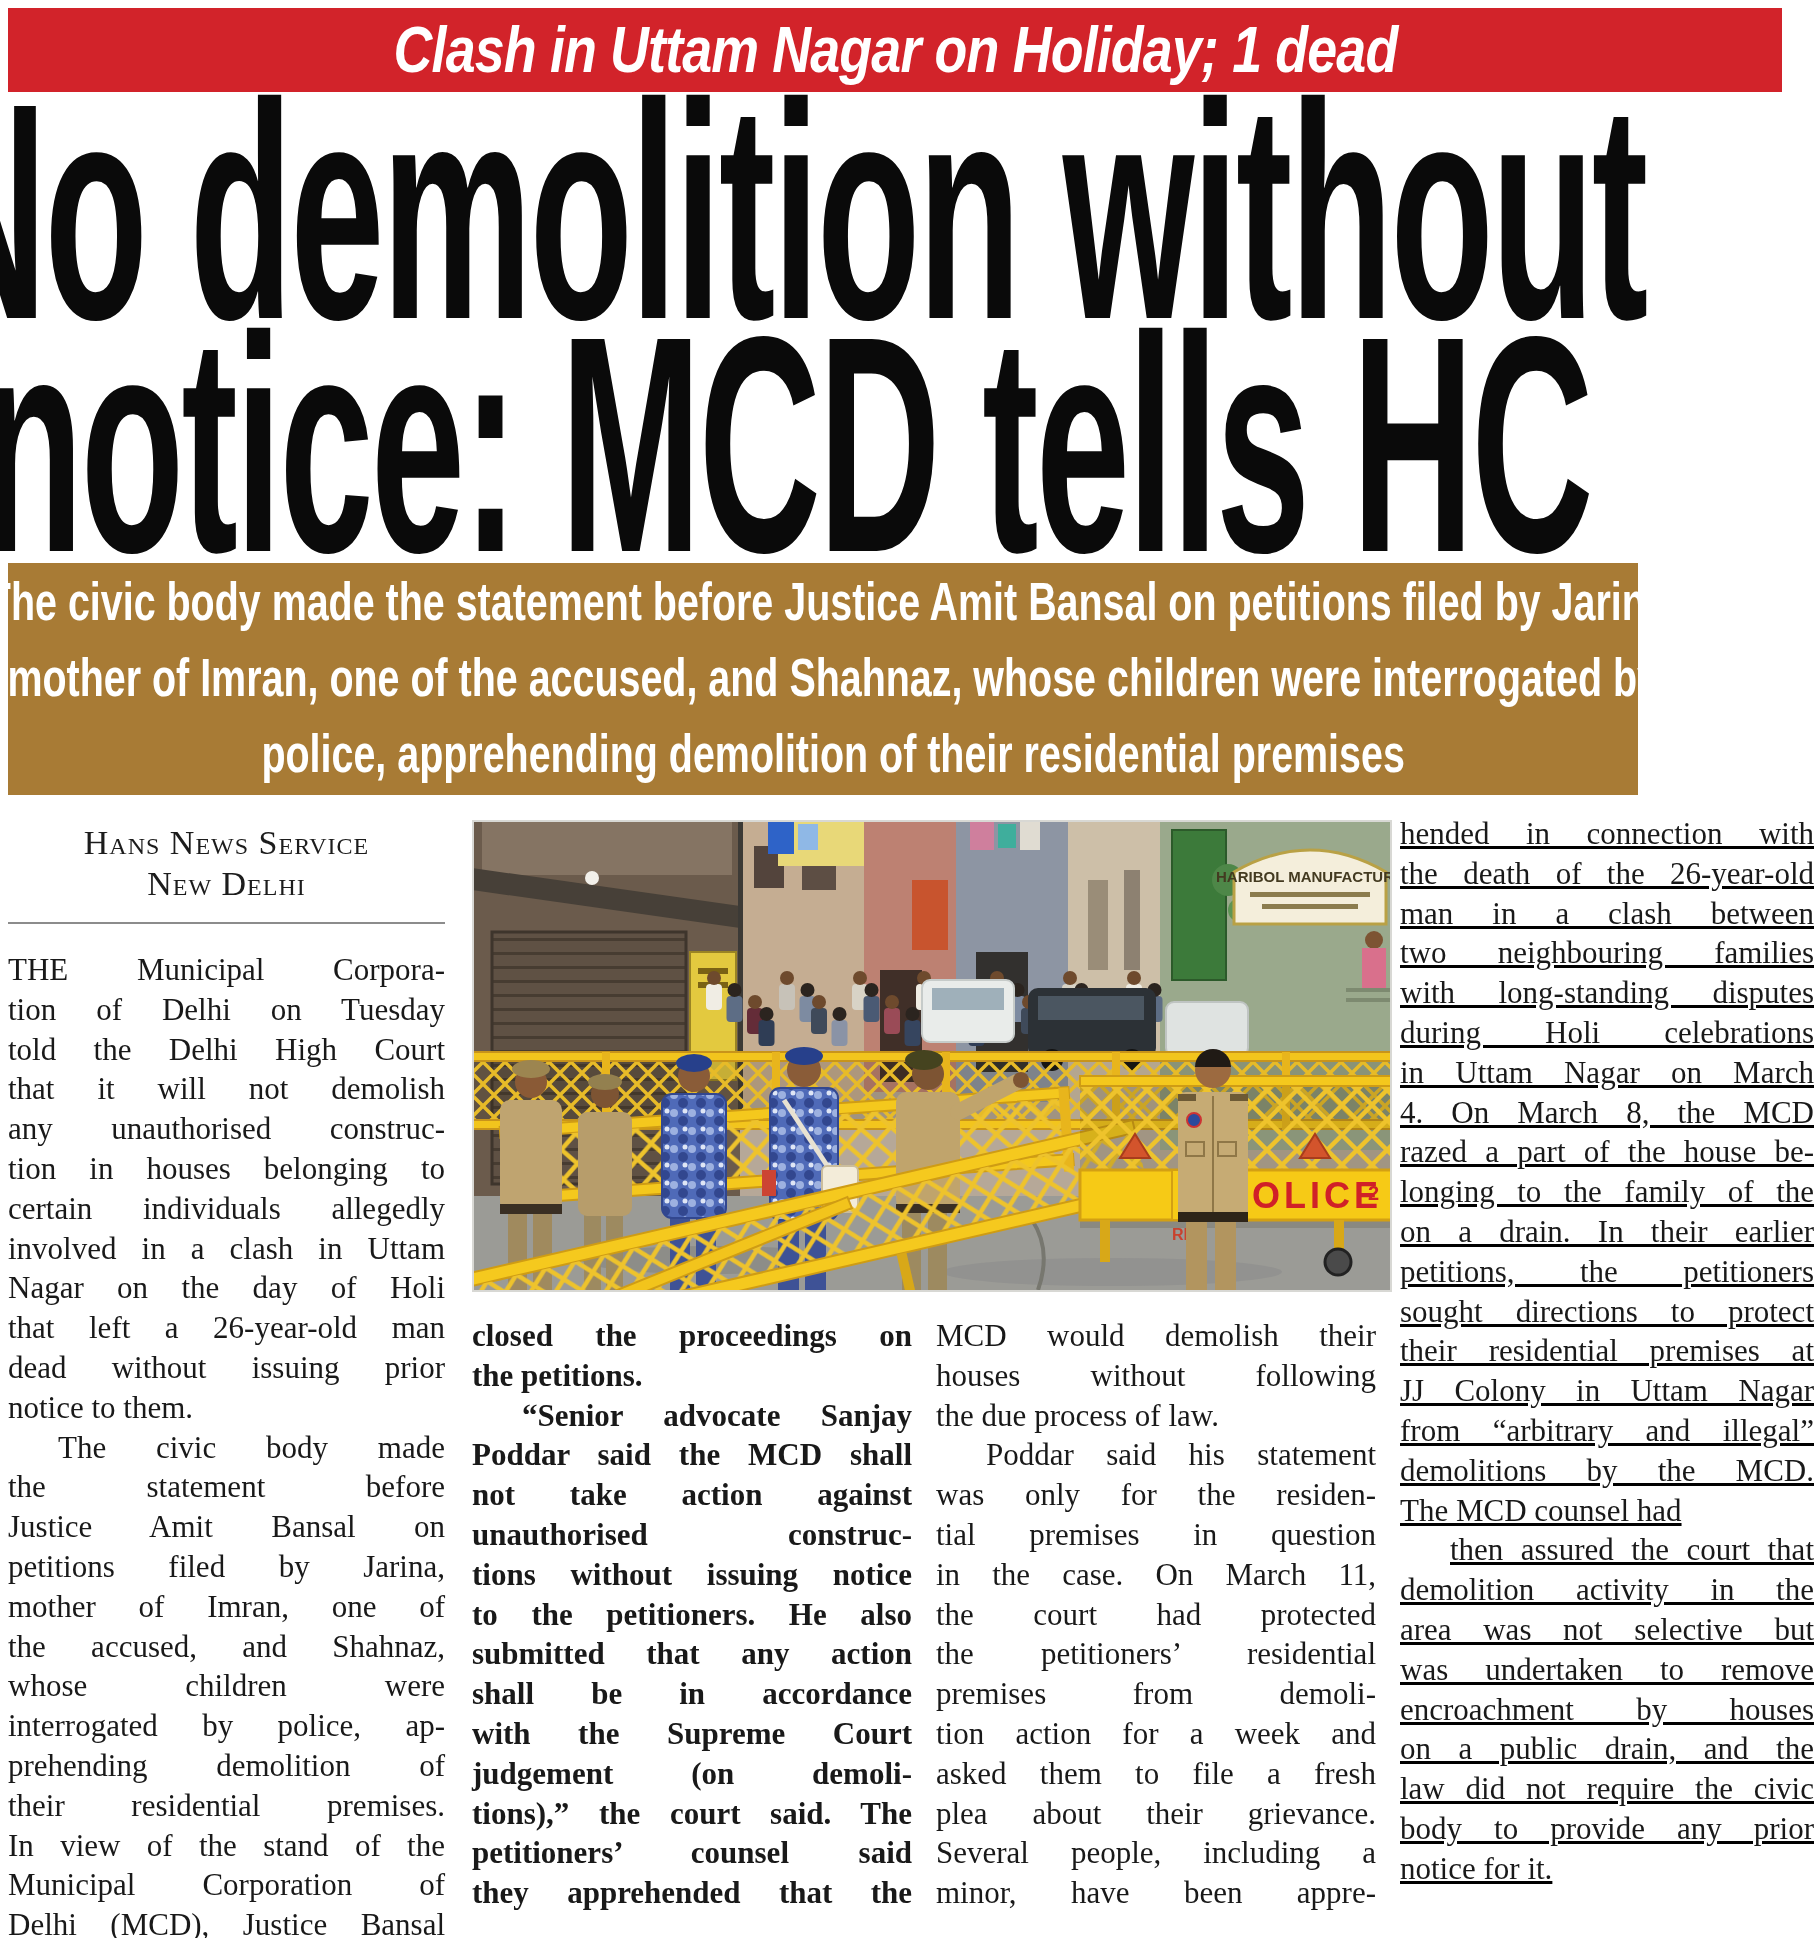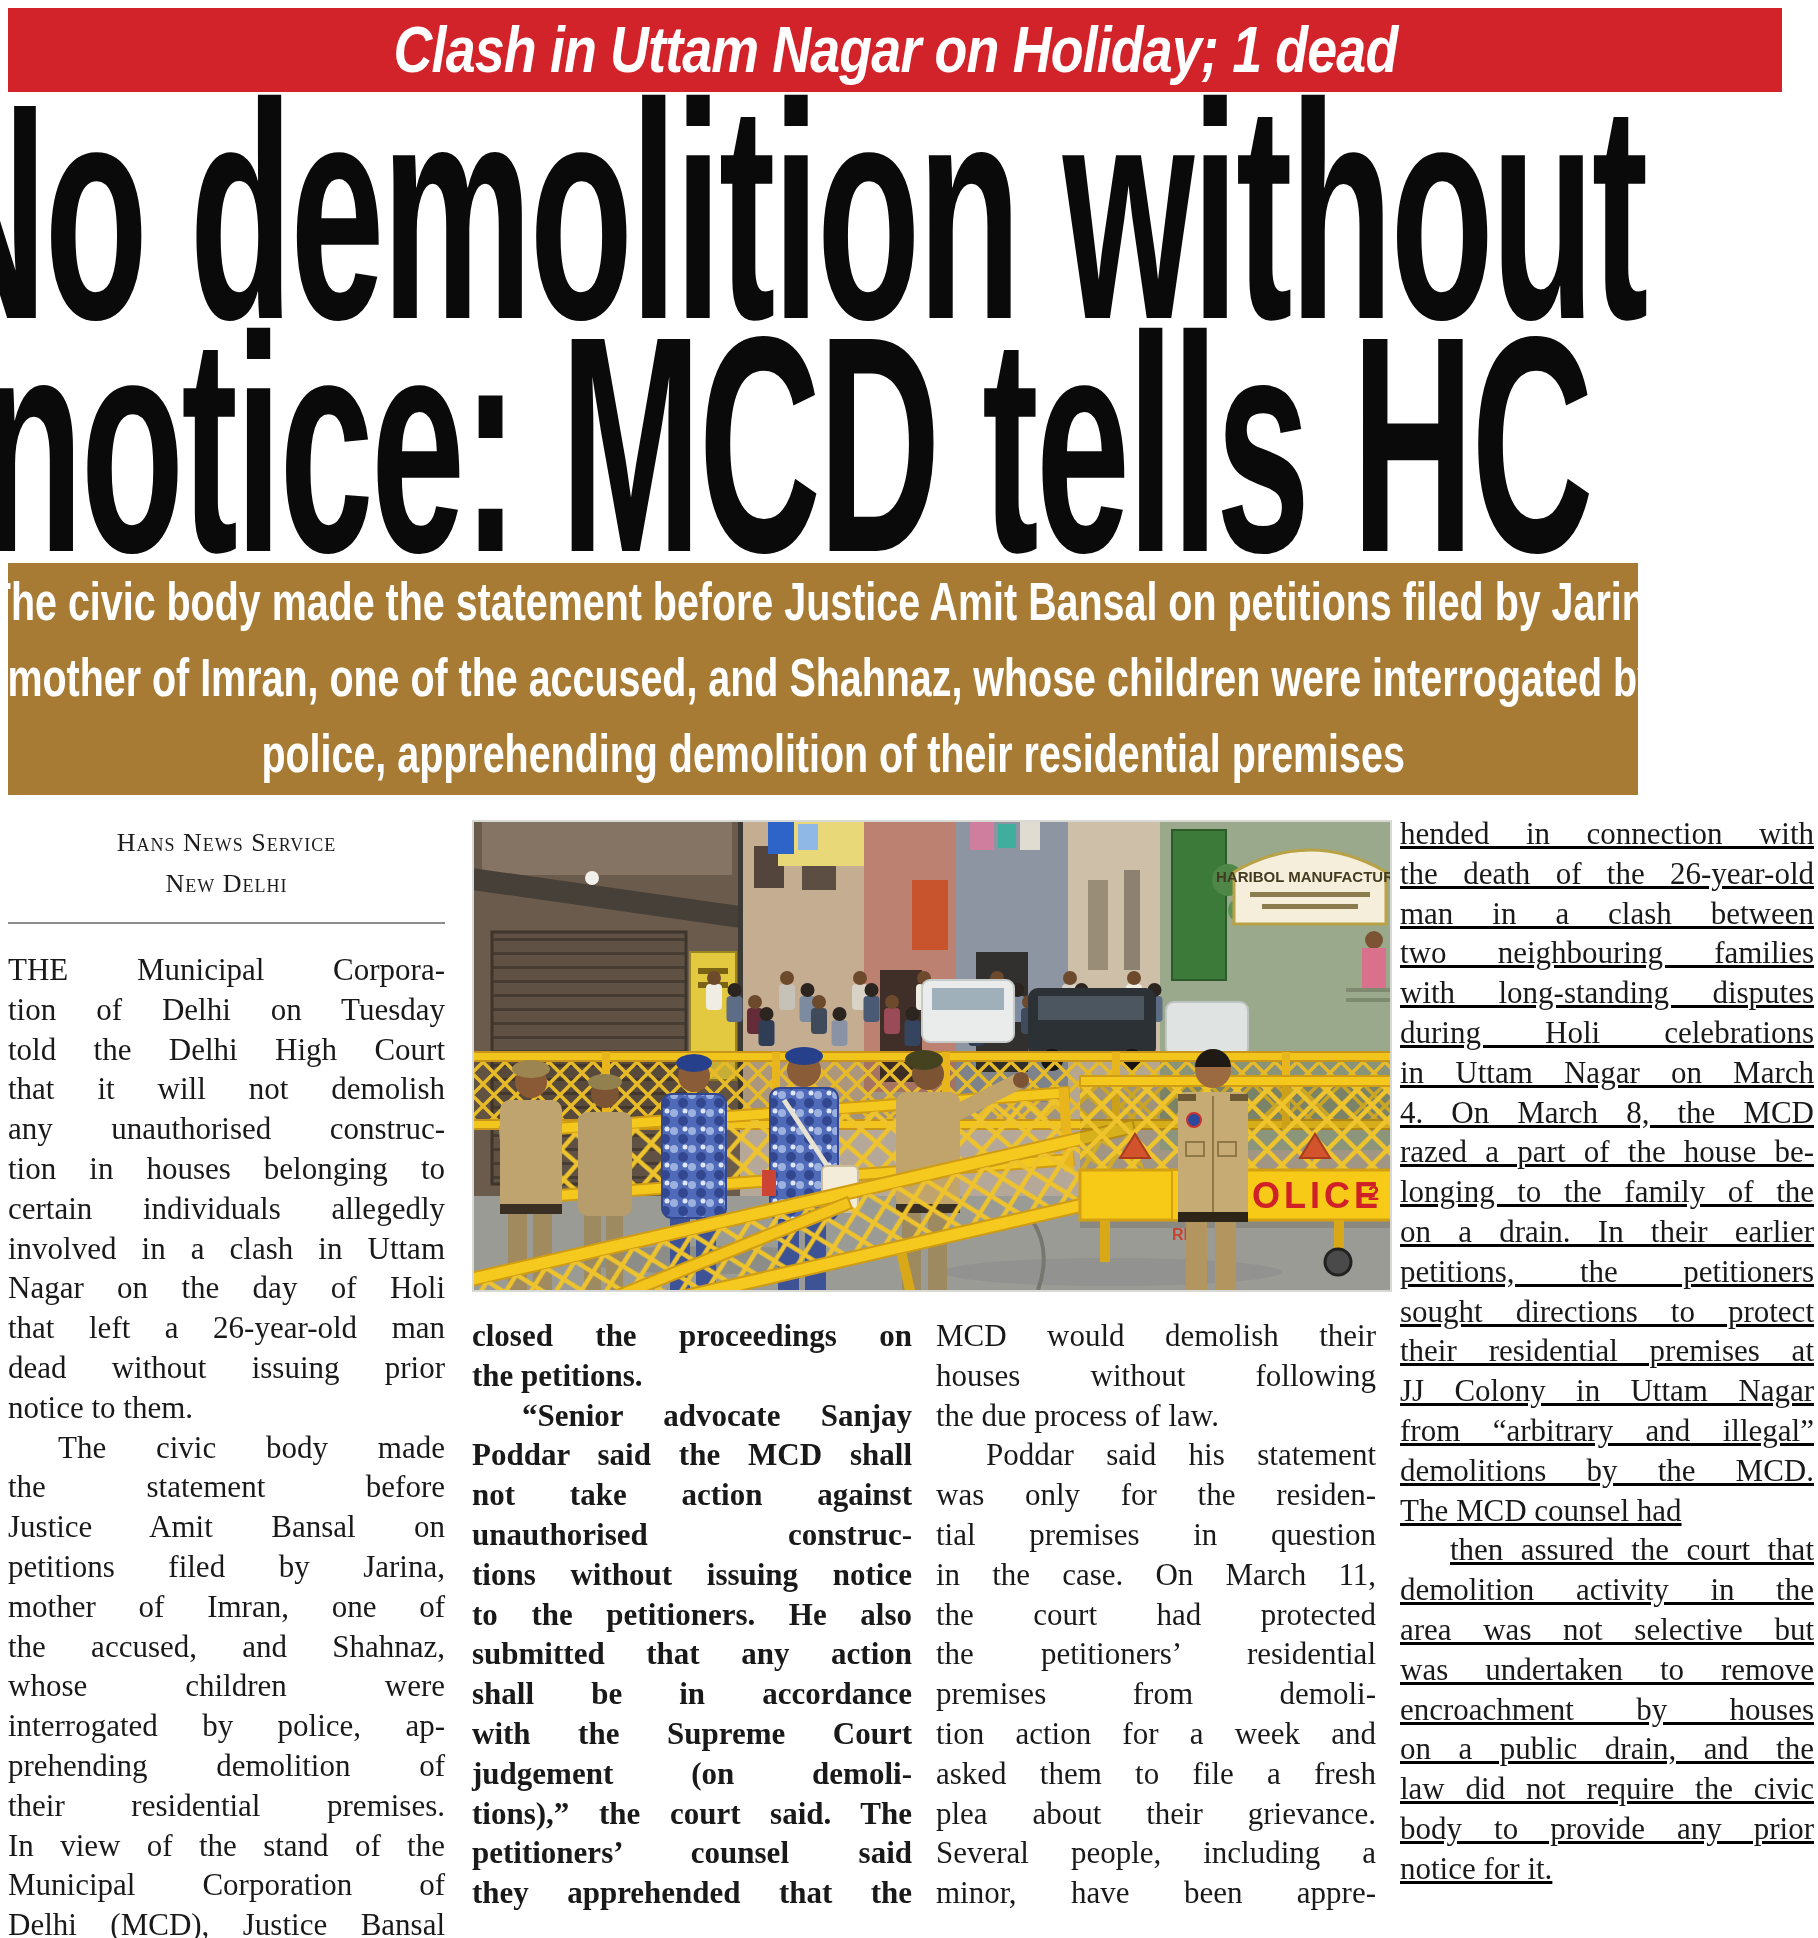--- a/index.html
+++ b/index.html
@@ -37,21 +37,21 @@
     font-size:54px;white-space:nowrap;transform:scaleX(.73);
   }
   
   .main{position:absolute;left:0;top:800px;width:1818px;height:1138px;}
   .col{position:absolute;}
   .col1{left:8px;top:22px;width:437px;}
   .col2{left:472px;top:516px;width:440px;font-weight:bold;}
   .col3{left:936px;top:516px;width:440px;}
   .col4{left:1400px;top:14px;width:414px;text-decoration:underline;}
   .byline{
-    text-align:center;font-variant:small-caps;font-size:26px;line-height:41px;
+    text-align:center;font-variant:small-caps;font-size:34px;line-height:41px;
     color:#1c1c1c;letter-spacing:1px;
   }
   .byline-rule{border:none;border-top:2px solid #8c8c8c;margin:18px 0 26px;width:100%;}
   .line{font-size:31px;line-height:39.8px;color:#191919;}
   .jl{text-align:justify;text-align-last:justify;}
   .pl{text-align:left;}
   .ind{text-indent:50px;}
   
   .photo{position:absolute;left:472px;top:20px;width:920px;height:472px;margin:0;}
   .photo svg{display:block;width:100%;height:100%;}

